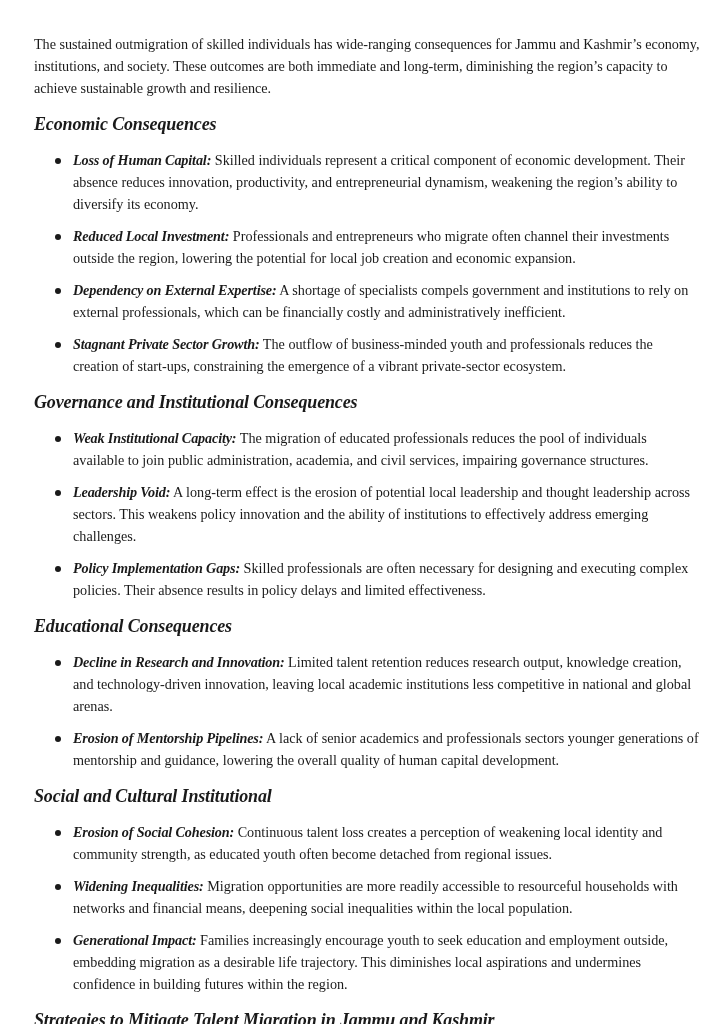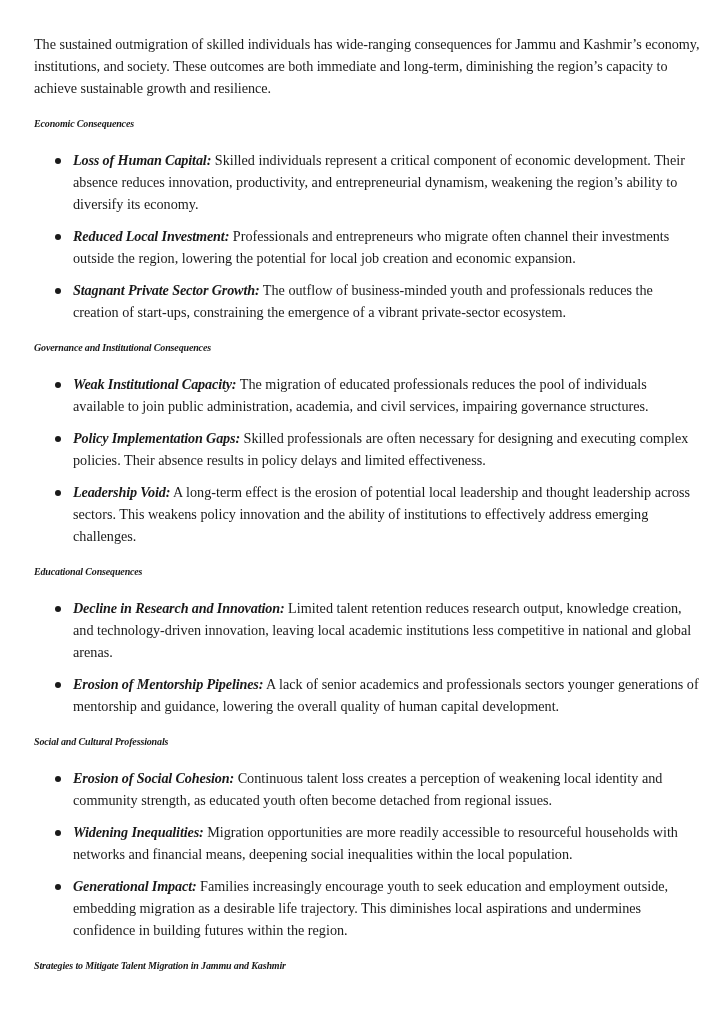--- a/index.html
+++ b/index.html
@@ -21,21 +21,21 @@
       padding: 33px 14px 0 34px;
     }
     .intro {
       margin: 0 0 14px 0;
       letter-spacing: -0.05px;
     }
     .section-heading {
       font-weight: bold;
       font-style: italic;
       margin: 0 0 14px 0;
-      font-size: 10px;
+      font-size: 18px;
       letter-spacing: -0.15px;
     }
     ul.bullets {
       list-style: none;
       margin: 0 0 14px 0;
       padding: 0;
     }
     ul.bullets li {
       position: relative;
       padding-left: 29px;
@@ -69,59 +69,63 @@
       <li>
         <span class="bullet-dot"></span>
         <span class="term">Loss of Human Capital:</span><span> Skilled individuals represent a critical component of economic development. Their absence reduces innovation, productivity, and entrepreneurial dynamism, weakening the region’s ability to diversify its economy.</span>
       </li>
       <li>
         <span class="bullet-dot"></span>
         <span class="term">Reduced Local Investment:</span><span> Professionals and entrepreneurs who migrate often channel their investments outside the region, lowering the potential for local job creation and economic expansion.</span>
       </li>
       <li>
         <span class="bullet-dot"></span>
+        <span class="term">Dependency on External Expertise:</span><span> A shortage of specialists compels government and institutions to rely on external professionals, which can be financially costly and administratively inefficient.</span>
+      </li>
+      <li>
+        <span class="bullet-dot"></span>
         <span class="term">Stagnant Private Sector Growth:</span><span> The outflow of business-minded youth and professionals reduces the creation of start-ups, constraining the emergence of a vibrant private-sector ecosystem.</span>
       </li>
     </ul>
   </div>
 
   <div class="section">
     <p class="section-heading">Governance and Institutional Consequences</p>
     <ul class="bullets">
       <li>
         <span class="bullet-dot"></span>
         <span class="term">Weak Institutional Capacity:</span><span> The migration of educated professionals reduces the pool of individuals available to join public administration, academia, and civil services, impairing governance structures.</span>
       </li>
       <li>
         <span class="bullet-dot"></span>
-        <span class="term">Policy Implementation Gaps:</span><span> Skilled professionals are often necessary for designing and executing complex policies. Their absence results in policy delays and limited effectiveness.</span>
+        <span class="term">Leadership Void:</span><span> A long-term effect is the erosion of potential local leadership and thought leadership across sectors. This weakens policy innovation and the ability of institutions to effectively address emerging challenges.</span>
       </li>
       <li>
         <span class="bullet-dot"></span>
-        <span class="term">Leadership Void:</span><span> A long-term effect is the erosion of potential local leadership and thought leadership across sectors. This weakens policy innovation and the ability of institutions to effectively address emerging challenges.</span>
+        <span class="term">Policy Implementation Gaps:</span><span> Skilled professionals are often necessary for designing and executing complex policies. Their absence results in policy delays and limited effectiveness.</span>
       </li>
     </ul>
   </div>
 
   <div class="section">
     <p class="section-heading">Educational Consequences</p>
     <ul class="bullets">
       <li>
         <span class="bullet-dot"></span>
         <span class="term">Decline in Research and Innovation:</span><span> Limited talent retention reduces research output, knowledge creation, and technology-driven innovation, leaving local academic institutions less competitive in national and global arenas.</span>
       </li>
       <li>
         <span class="bullet-dot"></span>
         <span class="term">Erosion of Mentorship Pipelines:</span><span> A lack of senior academics and professionals sectors younger generations of mentorship and guidance, lowering the overall quality of human capital development.</span>
       </li>
     </ul>
   </div>
 
   <div class="section">
-    <p class="section-heading">Social and Cultural Professionals</p>
+    <p class="section-heading">Social and Cultural Institutional</p>
     <ul class="bullets">
       <li>
         <span class="bullet-dot"></span>
         <span class="term">Erosion of Social Cohesion:</span><span> Continuous talent loss creates a perception of weakening local identity and community strength, as educated youth often become detached from regional issues.</span>
       </li>
       <li>
         <span class="bullet-dot"></span>
         <span class="term">Widening Inequalities:</span><span> Migration opportunities are more readily accessible to resourceful households with networks and financial means, deepening social inequalities within the local population.</span>
       </li>
       <li>

